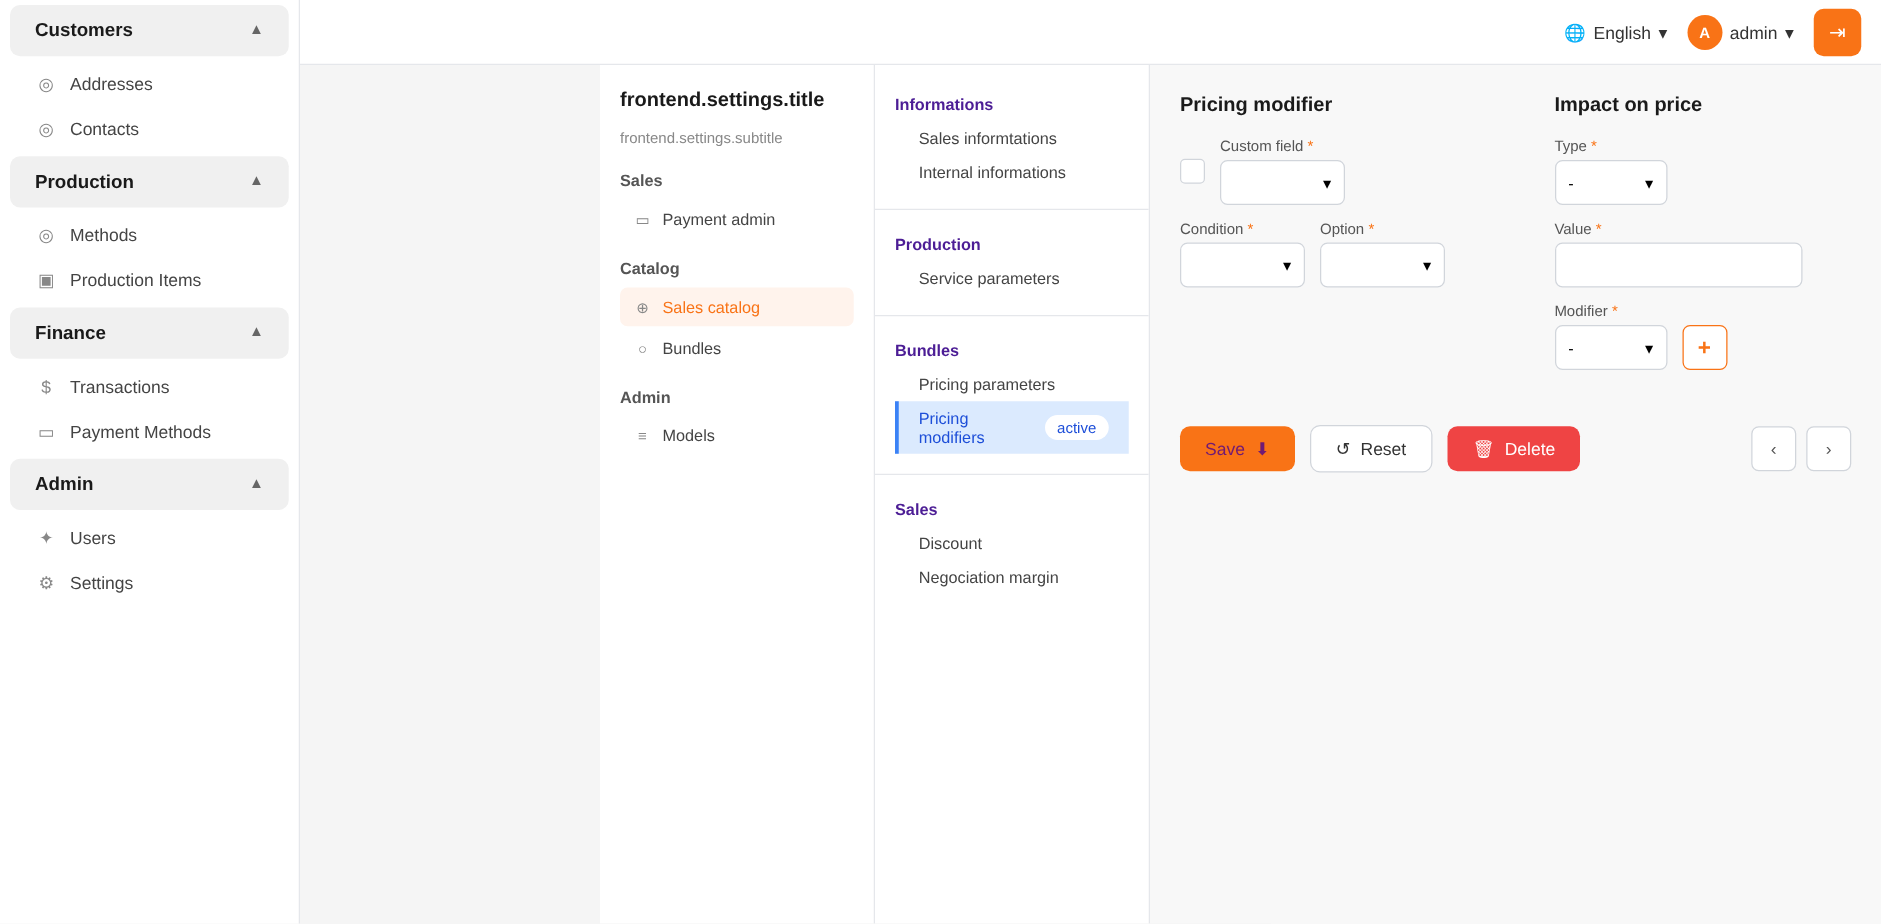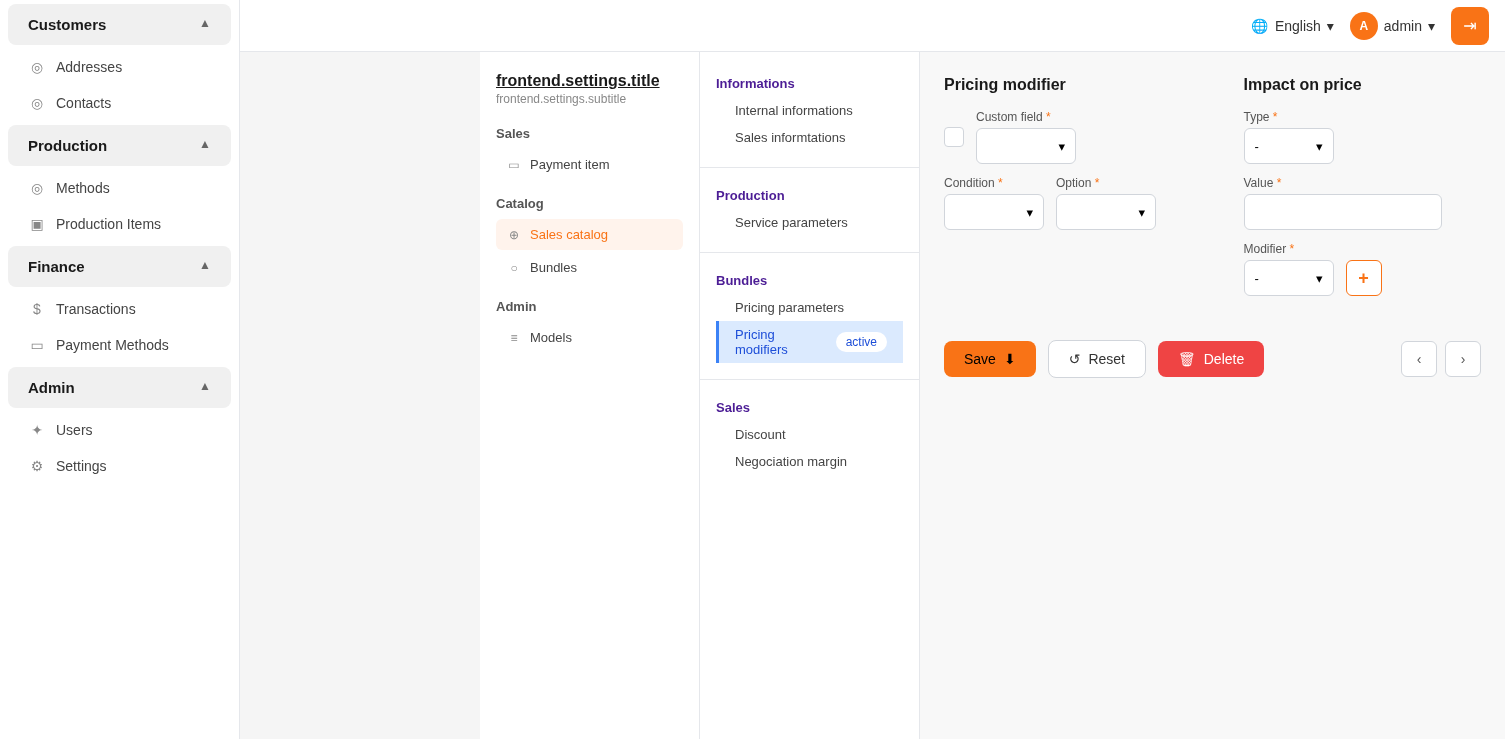--- a/index.html
+++ b/index.html
@@ -117,22 +117,21 @@
       background: #fff;
       border-right: 1px solid #e5e7eb;
       padding: 20px 16px;
       overflow-y: auto;
       flex-shrink: 0;
     }
     .settings-title {
       font-size: 16px;
       font-weight: 700;
       color: #1a1a1a;
-      margin-bottom: 2px;
-      text-decoration: underline;
+      margin-bottom: 13px;
     }
     .settings-subtitle {
       font-size: 12px;
       color: #888;
       margin-bottom: 20px;
     }
     .settings-section-label {
       font-size: 13px;
       font-weight: 600;
       color: #555;
@@ -281,21 +280,21 @@
 
     
     .action-buttons {
       display: flex;
       align-items: center;
       gap: 12px;
       margin-top: 24px;
     }
     .btn-save {
       background: #f97316;
-      color: #000000;
+      color: #701a75;
       border: none;
       border-radius: 8px;
       padding: 10px 20px;
       cursor: pointer;
       font-size: 14px;
       font-weight: 500;
       display: flex;
       align-items: center;
       gap: 8px;
     }
@@ -432,21 +431,21 @@
 
 <div class="main-content">
 
   <div class="settings-panel">
     <div class="settings-title">frontend.settings.title</div>
     <div class="settings-subtitle">frontend.settings.subtitle</div>
 
     <div class="settings-section-label">Sales</div>
     <div class="settings-nav-item">
       <span class="nav-icon">▭</span>
-      <span>Payment item</span>
+      <span>Payment admin</span>
     </div>
 
     <div class="settings-section-label">Catalog</div>
     <div class="settings-nav-item active">
       <span class="nav-icon">⊕</span>
       <span>Sales catalog</span>
     </div>
     <div class="settings-nav-item">
       <span class="nav-icon">○</span>
       <span>Bundles</span>
@@ -456,22 +455,22 @@
     <div class="settings-nav-item">
       <span class="nav-icon">≡</span>
       <span>Models</span>
     </div>
   </div>
 
   <div class="tabs-panel">
 
     <div class="tab-section">
       <div class="tab-section-title">Informations</div>
+      <div class="tab-item">Sales informtations</div>
       <div class="tab-item">Internal informations</div>
-      <div class="tab-item">Sales informtations</div>
     </div>
     <div class="divider"></div>
 
     <div class="tab-section">
       <div class="tab-section-title">Production</div>
       <div class="tab-item">Service parameters</div>
     </div>
     <div class="divider"></div>
 
     <div class="tab-section">

